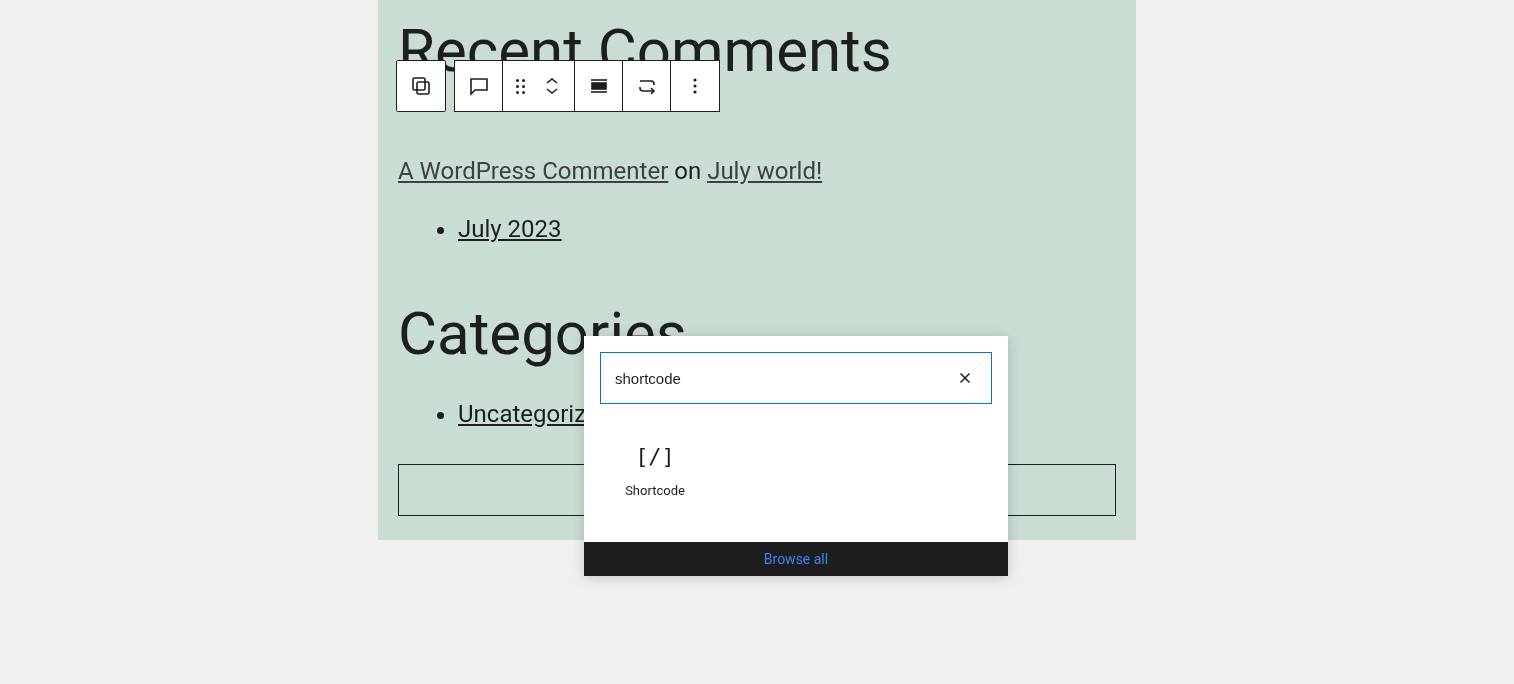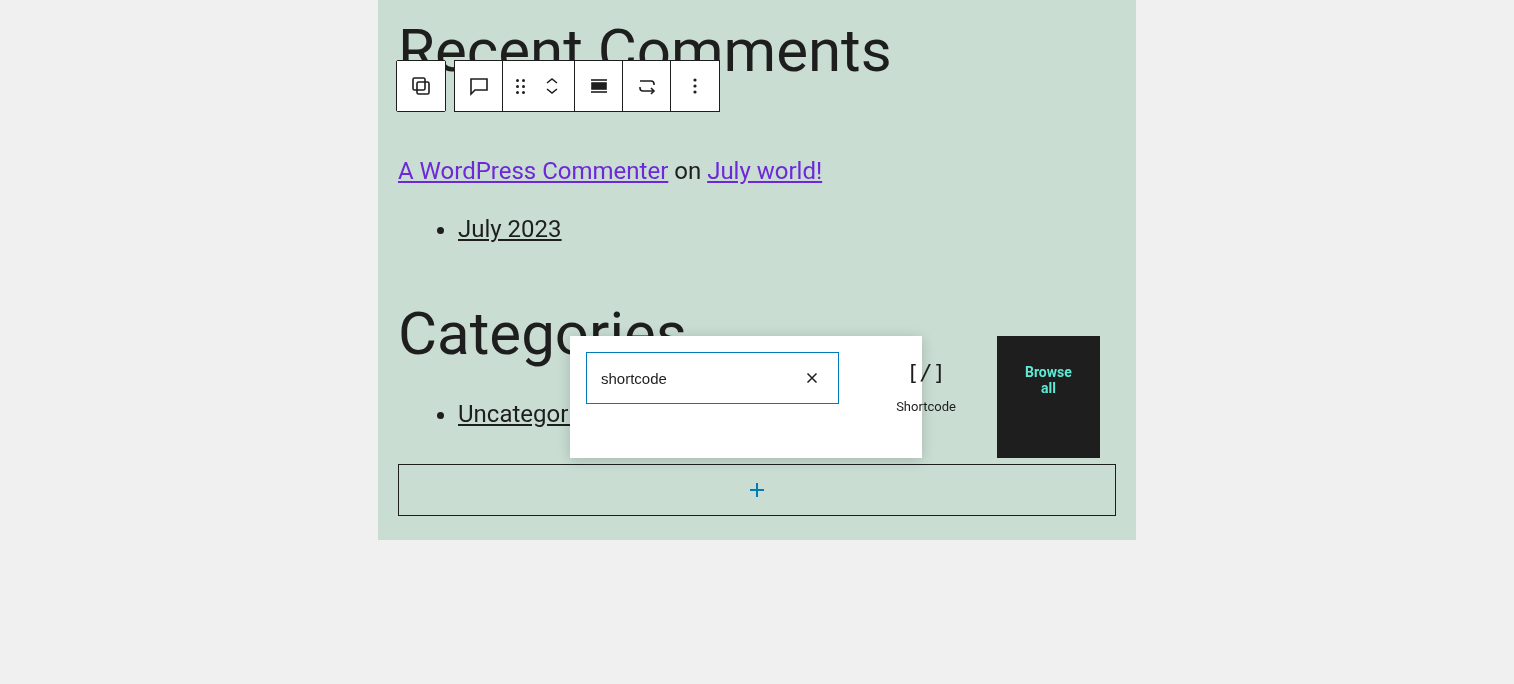--- a/index.html
+++ b/index.html
@@ -34,21 +34,21 @@
     .heading.first {
       margin-top: 0;
       padding-top: 15px;
     }
     .comment-line {
       font-size: 24px;
       color: #1e1e1e;
       margin-top: 70px;
     }
     .comment-line a {
-      color: #6d28d9;
+      color: #404040;
       text-decoration: underline;
     }
     .comment-line .on {
       text-decoration: none;
       text-align: center;
     }
     .heading.archives {
       margin-top: 55px;
     }
     .list {
@@ -146,26 +146,27 @@
     .icon-svg {
       width: 24px;
       height: 24px;
       fill: none;
       stroke: #1e1e1e;
       stroke-width: 1.6;
     }
     
     .popover {
       position: absolute;
-      left: 570px;
+      left: 584px;
       top: 336px;
-      width: 352px;
+      width: 424px;
       background: #fff;
       box-shadow: 0 2px 12px rgba(0,0,0,0.18);
       display: flex;
+      flex-direction: column;
     }
     .popover-search {
       margin: 16px;
       border: 1.5px solid #007cba;
       height: 52px;
       display: flex;
       align-items: center;
       padding: 0 14px;
       position: relative;
     }
@@ -205,25 +206,25 @@
       margin-top: 14px;
     }
     .shortcode-icon {
       font-family: monospace;
       font-size: 22px;
       color: #1e1e1e;
       font-weight: 500;
     }
     .popover-browse {
       background: #1e1e1e;
-      color: #5eead4;
+      color: #3b82f6;
       text-align: center;
-      padding: 28px;
+      padding: 9px;
       font-size: 14px;
-      font-weight: 700;
+      font-weight: 400;
       cursor: pointer;
     }
   </style>
 </head>
 <body>
 
 <div class="canvas">
   <h2 class="heading first">Recent Comments</h2>
 
   <p class="comment-line">

